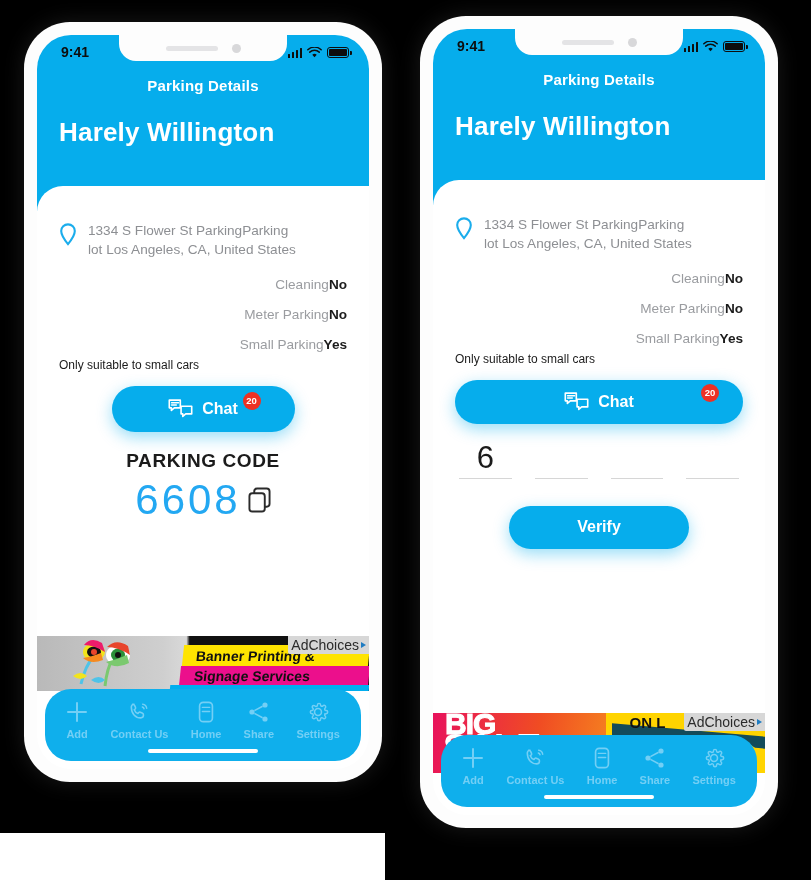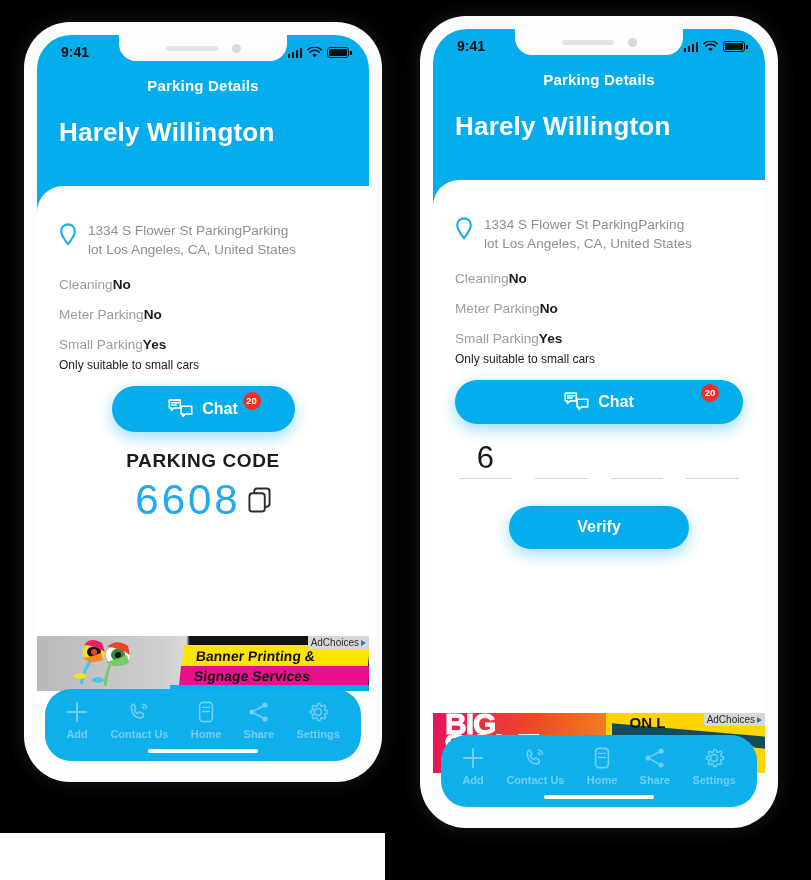--- a/index.html
+++ b/index.html
@@ -106,21 +106,21 @@
     display:flex; gap:11px; align-items:flex-start;
     padding-top:10px;
   }
   .pin{ flex:none; margin-top:2px; }
   .address-text{
     color:#8d8f93; font-size:13.6px; line-height:1.42;
   }
 
   .rows{ margin-top:17px; }
   .row{
-    display:flex; justify-content:flex-start; align-items:baseline;
+    display:flex; justify-content:flex-end; align-items:baseline;
     margin-bottom:15px;
   }
   .row .k{ color:#9a9ca0; font-size:13.6px; }
   .row .v{ color:#1b1b1b; font-size:13.6px; font-weight:bold; }
   .subnote{ color:#1b1b1b; font-size:12px; margin-top:-9px; }
 
   
   .btn{
     border:none; cursor:pointer;
     border-radius:999px;
@@ -161,21 +161,21 @@
   
   .ad{
     position:absolute; left:0; right:0;
     height:55px; overflow:hidden;
   }
   #ad-left{ bottom:78px; }
   #ad-right{ bottom:42px; height:60px; }
   .adchoices{
     position:absolute; top:0; right:0; z-index:3;
     background:#d7d7d7; color:#2b2b2b;
-    font-size:10px; padding:1px 3px;
+    font-size:14px; padding:1px 3px;
     display:flex; align-items:center; gap:2px;
     border-bottom-left-radius:2px;
   }
   .adchoices .tri{
     width:0;height:0;border-left:5px solid #1f7cc2;
     border-top:3.5px solid transparent;border-bottom:3.5px solid transparent;
   }
   .ad-a{
     position:absolute; inset:0;
     background:linear-gradient(90deg,#b9b9b9 0%,#cfcfcf 38%,#d9d9d9 45%,#111 46%,#111 100%);

